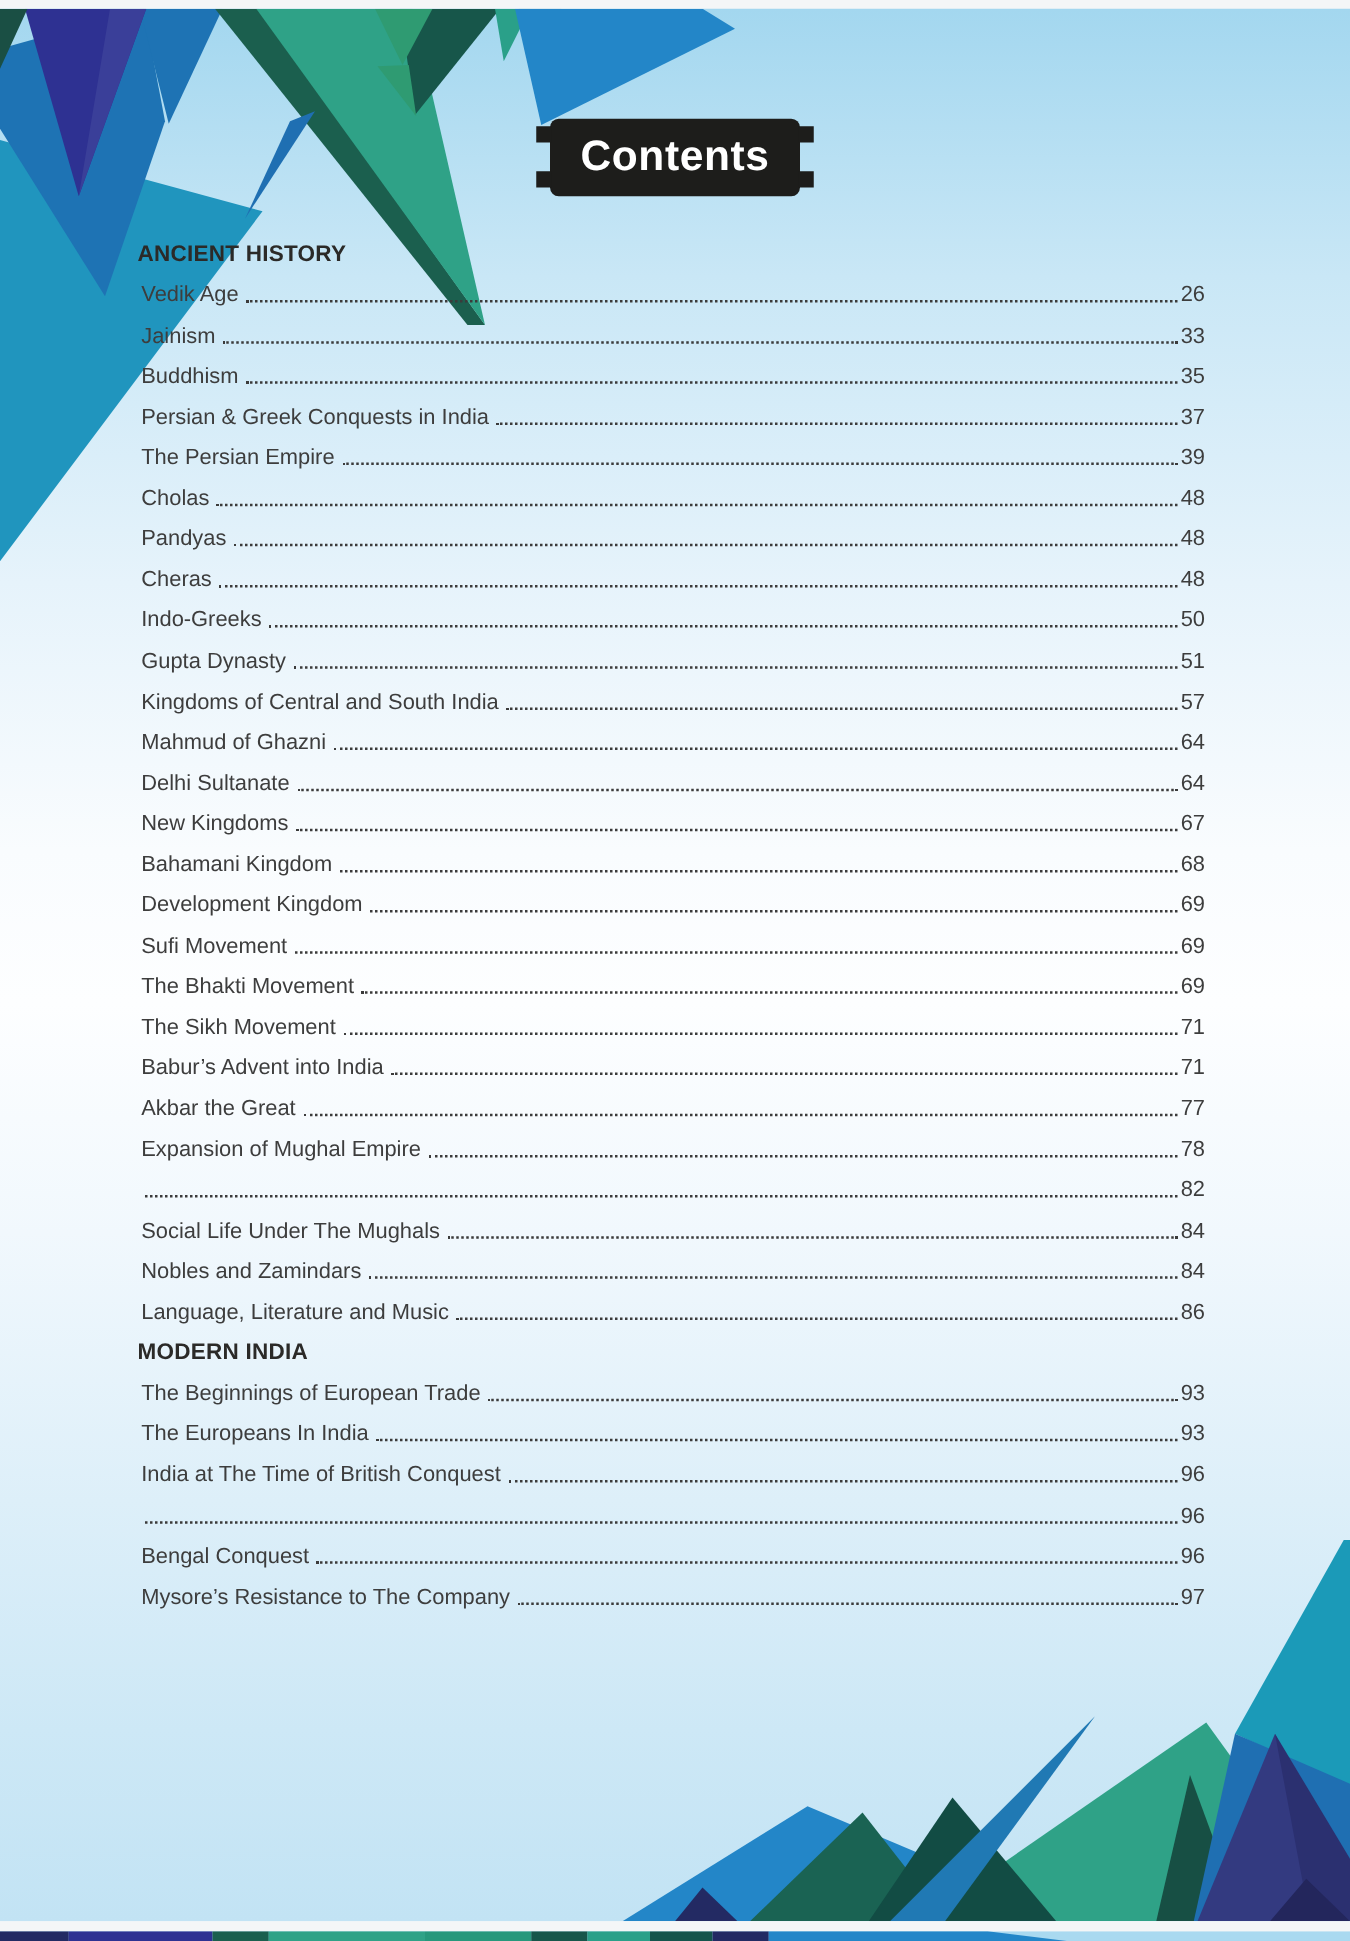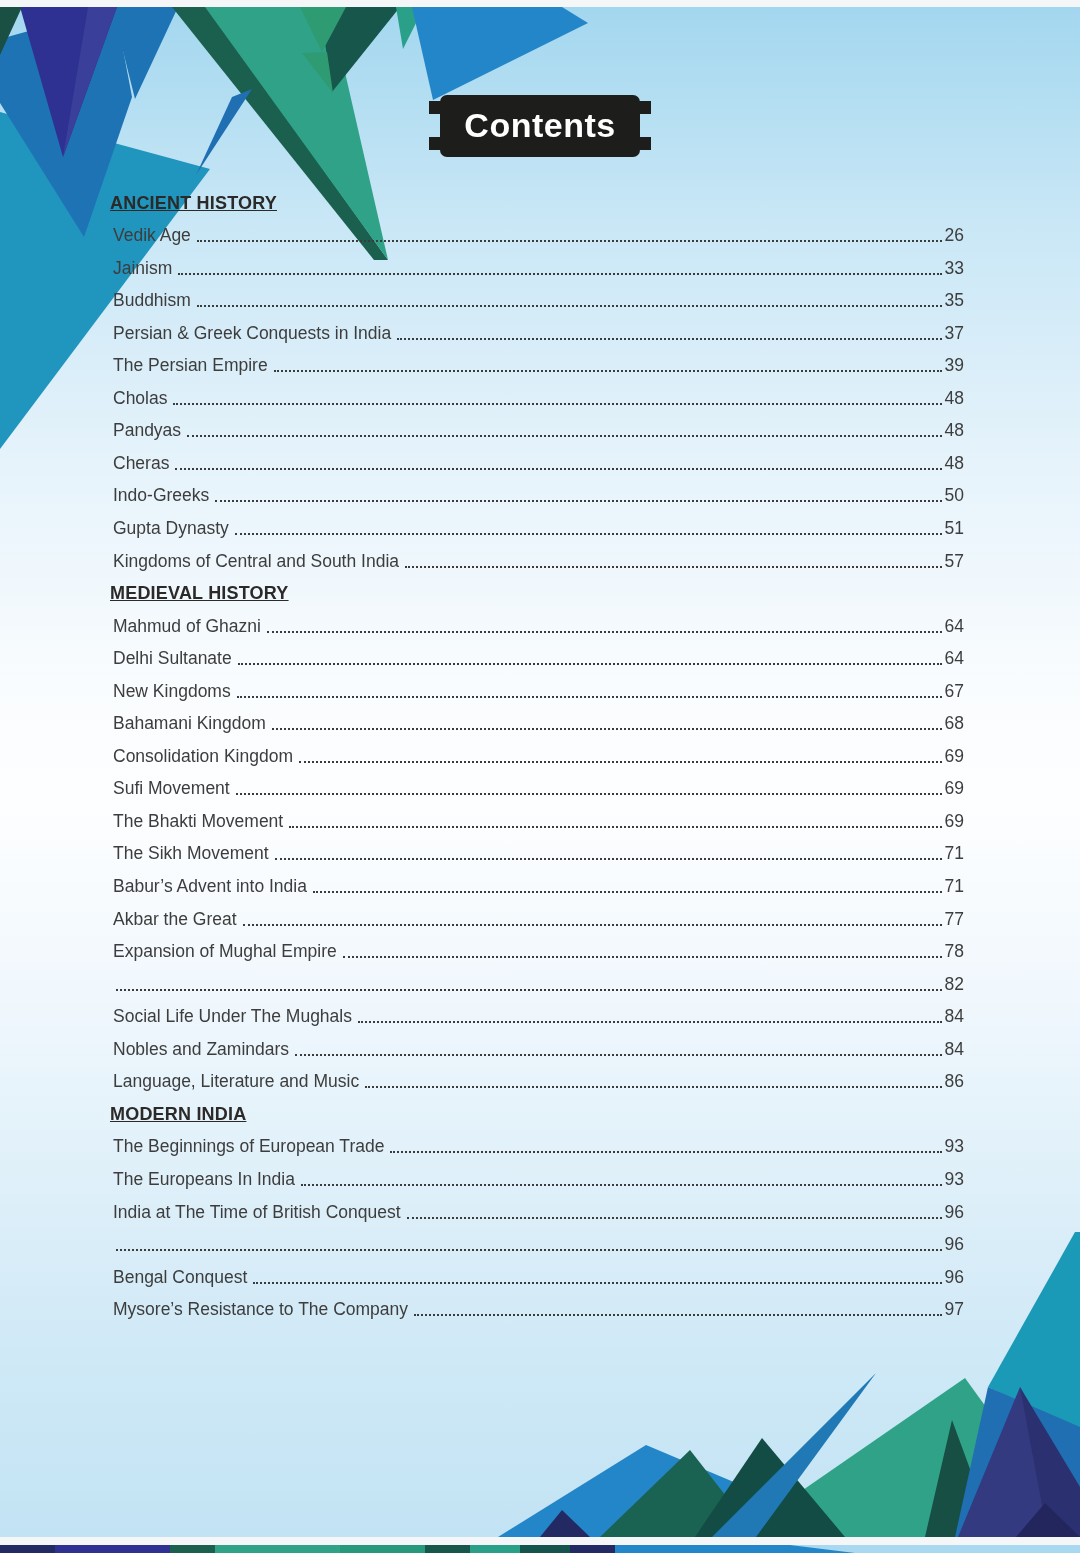--- a/index.html
+++ b/index.html
@@ -28,21 +28,21 @@
   .tab.tl{left:-11px;top:6px;}   .tab.bl{left:-11px;bottom:7px;}
   .tab.tr{right:-11px;top:6px;}  .tab.br{right:-11px;bottom:7px;}
   .banner .title{
     color:#ffffff;font-size:34px;font-weight:bold;letter-spacing:.5px;
     transform:translateY(-1px);
   }
   
   .toc{position:absolute;left:110px;right:116px;top:179px;}
   .row{height:32.55px;display:flex;align-items:flex-end;padding-bottom:5px;box-sizing:border-box;}
   .row.heading span{
-    font-size:18px;font-weight:bold;color:#2b2a28;letter-spacing:.2px;text-decoration:underline;
+    font-size:18px;font-weight:bold;color:#2b2a28;letter-spacing:.2px;
   }
   .row .label{font-size:17.5px;color:#3d3d3d;white-space:nowrap;padding-left:3px;}
   .row .dots{
     flex:1;border-bottom:2.5px dotted #3b3b3b;
     margin:0 3px 4px 6px;align-self:flex-end;min-width:20px;
   }
   .row .num{font-size:17.5px;color:#3d3d3d;white-space:nowrap;}
   
   .gap{position:absolute;left:0;top:1537px;width:1080px;height:8px;background:#f4f6f7;}
   .sliver{position:absolute;left:0;top:1545px;width:1080px;height:8px;}
@@ -147,23 +147,20 @@
         <div class="row">
           <span class="label">Gupta Dynasty</span>
           <span class="dots"></span>
           <span class="num">51</span>
         </div>
         <div class="row">
           <span class="label">Kingdoms of Central and South India</span>
           <span class="dots"></span>
           <span class="num">57</span>
         </div>
-        <div class="row heading">
-          <span>MEDIEVAL HISTORY</span>
-        </div>
         <div class="row">
           <span class="label">Mahmud of Ghazni</span>
           <span class="dots"></span>
           <span class="num">64</span>
         </div>
         <div class="row">
           <span class="label">Delhi Sultanate</span>
           <span class="dots"></span>
           <span class="num">64</span>
         </div>
@@ -171,21 +168,21 @@
           <span class="label">New Kingdoms</span>
           <span class="dots"></span>
           <span class="num">67</span>
         </div>
         <div class="row">
           <span class="label">Bahamani Kingdom</span>
           <span class="dots"></span>
           <span class="num">68</span>
         </div>
         <div class="row">
-          <span class="label">Consolidation Kingdom</span>
+          <span class="label">Development Kingdom</span>
           <span class="dots"></span>
           <span class="num">69</span>
         </div>
         <div class="row">
           <span class="label">Sufi Movement</span>
           <span class="dots"></span>
           <span class="num">69</span>
         </div>
         <div class="row">
           <span class="label">The Bhakti Movement</span>

